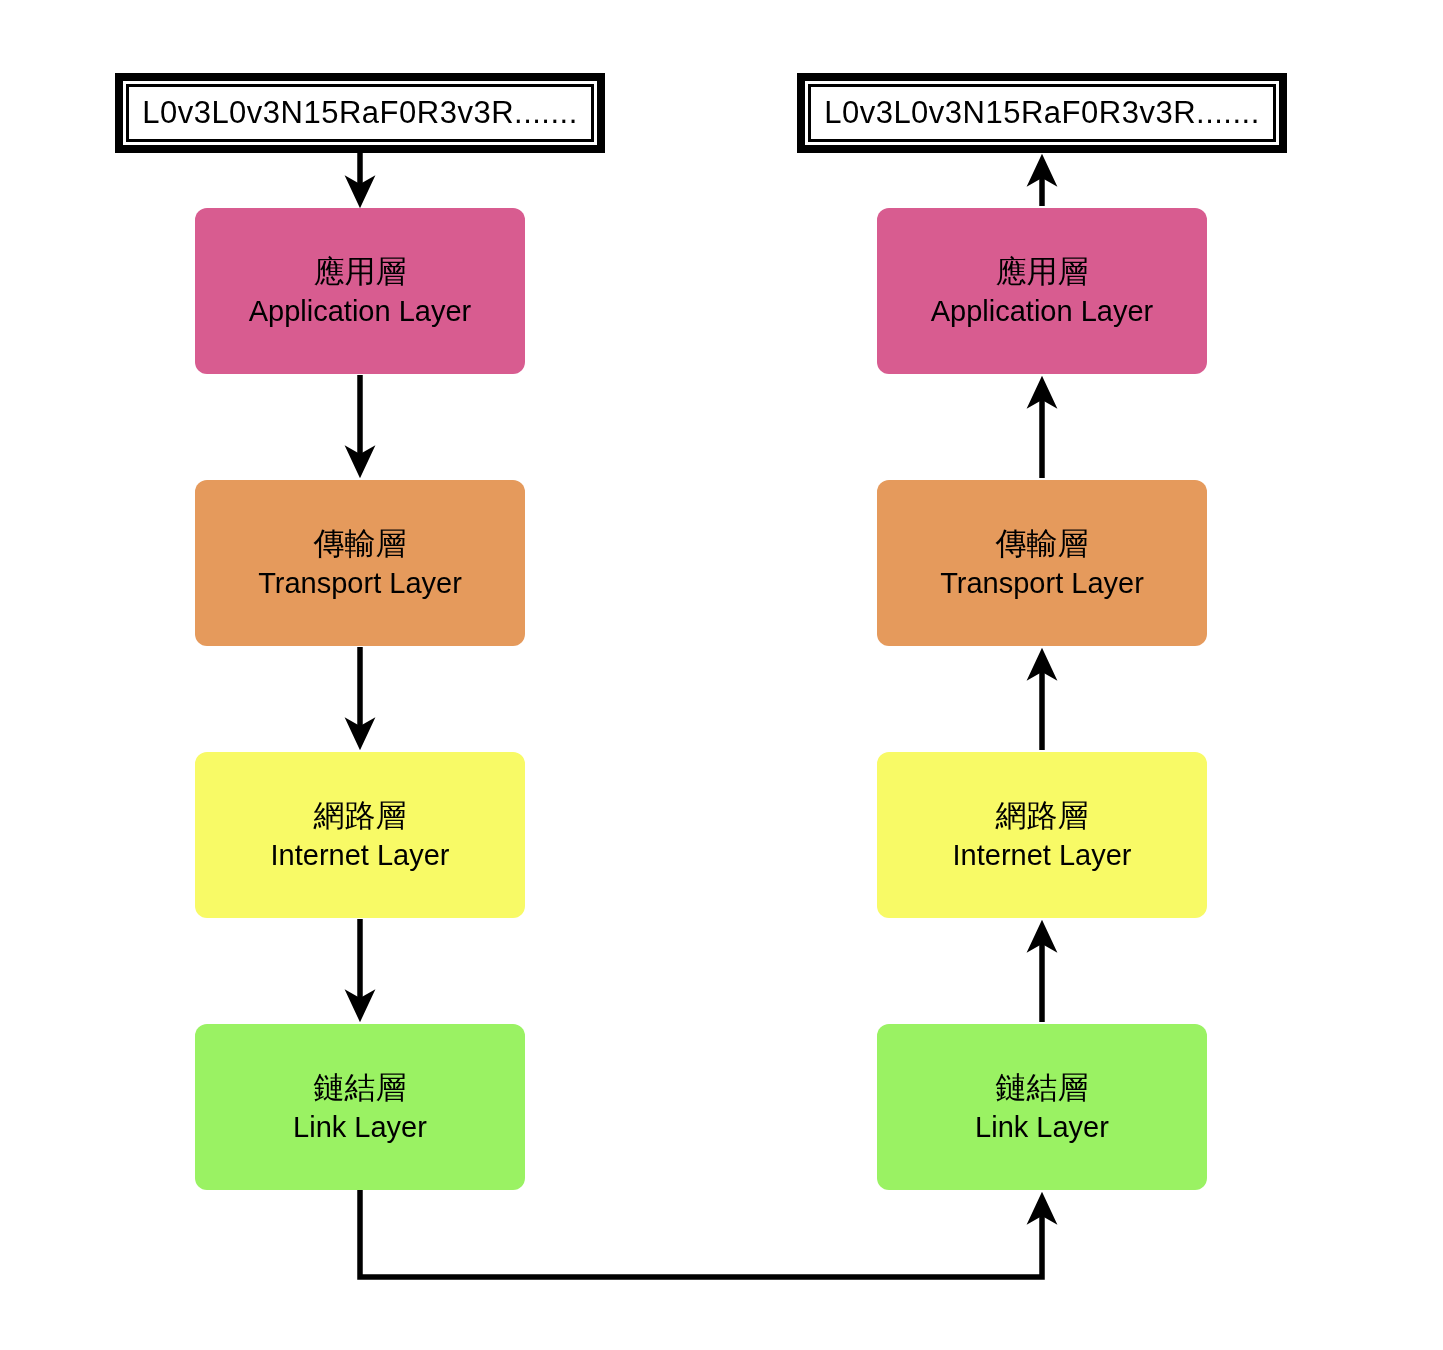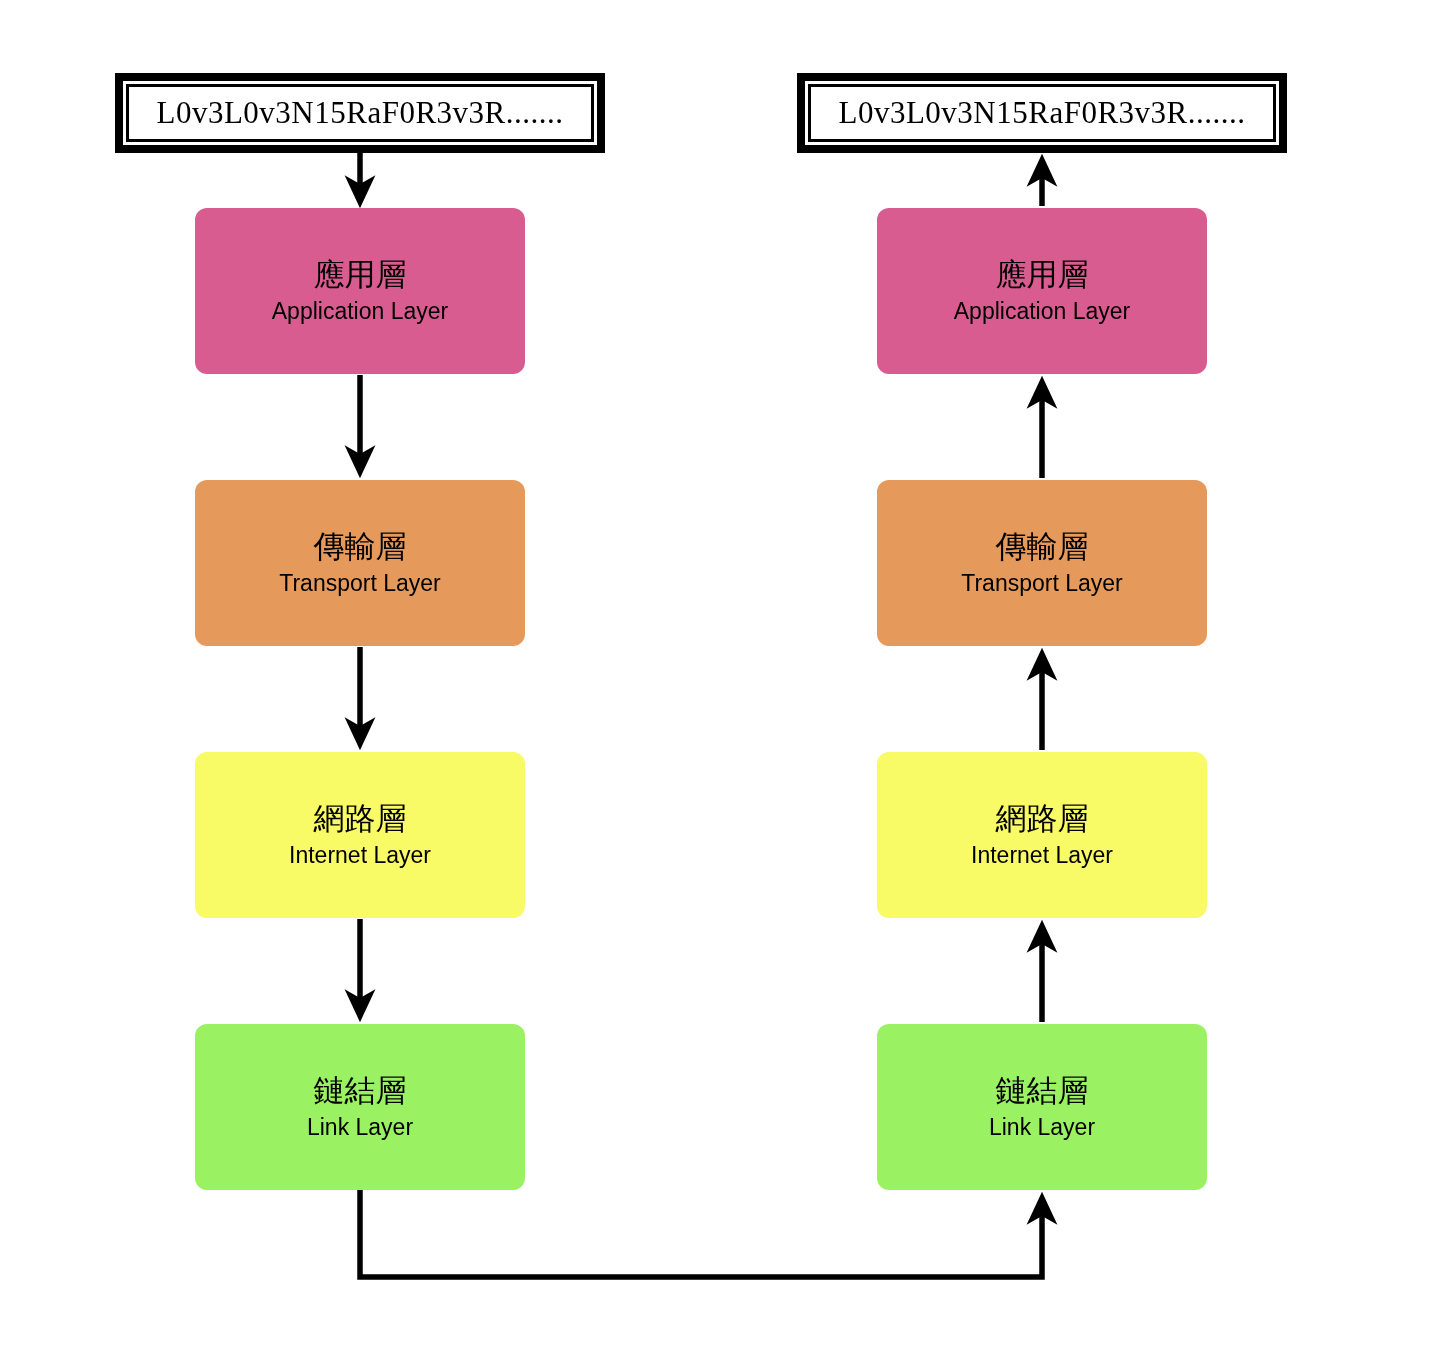--- a/index.html
+++ b/index.html
@@ -20,34 +20,33 @@
     background: #ffffff;
     border: 8px solid #000;
     padding: 3px;
   }
   .payload-inner {
     width: 100%; height: 100%;
     border: 3px solid #000;
     display: flex; align-items: center; justify-content: center;
     font-size: 31px; white-space: nowrap;
     letter-spacing: 0.5px;
-    font-family: Liberation Serif, serif;
   }
 
   .layer-box {
     position: absolute;
     width: 330px; height: 166px;
     border-radius: 12px;
     display: flex; flex-direction: column;
     align-items: center; justify-content: center;
     gap: 10px;
     text-align: center;
   }
   .layer-box .zh { font-size: 31px; line-height: 1; }
-  .layer-box .en { font-size: 23px; line-height: 1; }
+  .layer-box .en { font-size: 29px; line-height: 1; }
 </style>
 </head>
 <body>
 
 <div class="stage">
 
   <svg class="arrows" viewBox="0 0 1443 1350" xmlns="http://www.w3.org/2000/svg">
     <defs>
       <marker id="ah" viewBox="0 0 12 12" refX="9" refY="6" markerWidth="6" markerHeight="6" orient="auto" markerUnits="strokeWidth">
         <path d="M0,0.4 L12,6 L0,11.6 L3.2,6 Z" fill="#000"></path>

